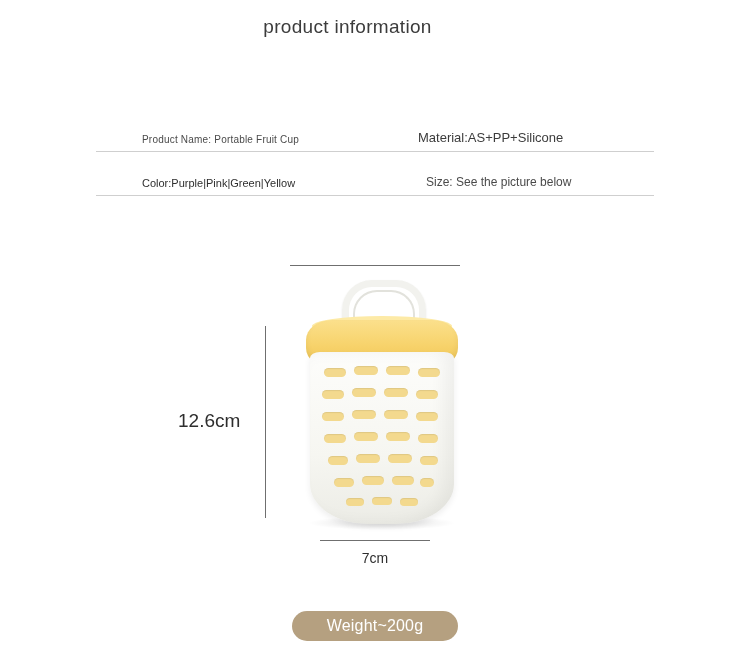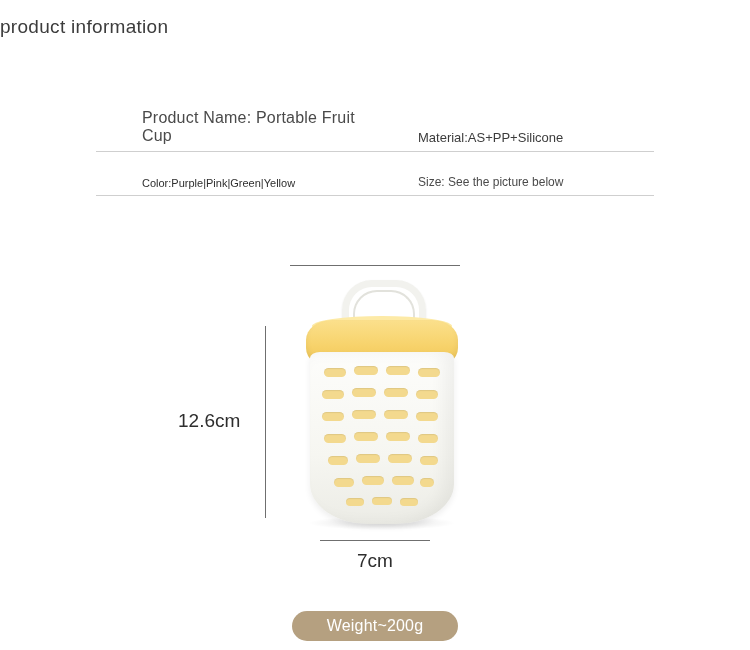--- a/index.html
+++ b/index.html
@@ -18,20 +18,21 @@
   .page {
     position: relative;
     width: 750px;
     height: 650px;
   }
   .title {
     position: absolute;
     top: 16px;
     left: 0;
     width: 695px;
+    text-align: center;
     font-size: 19px;
     color: #3c3c3c;
     letter-spacing: 0.3px;
   }
 
   
   .spec-table {
     position: absolute;
     left: 96px;
     top: 108px;
@@ -50,35 +51,36 @@
     height: 100%;
     padding-bottom: 6px;
     box-sizing: border-box;
   }
   .row1 .cell-left { width: 290px; padding-left: 46px; }
   .row1 .cell-right { width: 268px; padding-left: 32px; text-align: right; }
   .row2 .cell-left { width: 322px; padding-left: 46px; }
   .row2 .cell-right { width: 236px; padding-left: 0px; }
 
   .lbl-small {
-    font-size: 16px;
+    font-size: 10px;
     color: #4a4a4a;
     letter-spacing: 0.2px;
   }
   .lbl-med {
     font-size: 13px;
     color: #3c3c3c;
   }
   .lbl-large {
     font-size: 11px;
     color: #2e2e2e;
   }
   .lbl-mid {
     font-size: 12px;
     color: #4a4a4a;
+    margin-left: 8px;
   }
 
   
   .diagram {
     position: absolute;
     left: 0;
     top: 228px;
     width: 750px;
     height: 360px;
   }
@@ -106,21 +108,21 @@
     width: 110px;
     height: 1px;
     background: #6f6f6f;
   }
   .dim-bottom-label {
     position: absolute;
     left: 320px;
     top: 322px;
     width: 110px;
     text-align: center;
-    font-size: 19px;
+    font-size: 14px;
     color: #2e2e2e;
   }
   .dim-left-line {
     position: absolute;
     left: 265px;
     top: 98px;
     width: 1px;
     height: 192px;
     background: #6f6f6f;
   }

